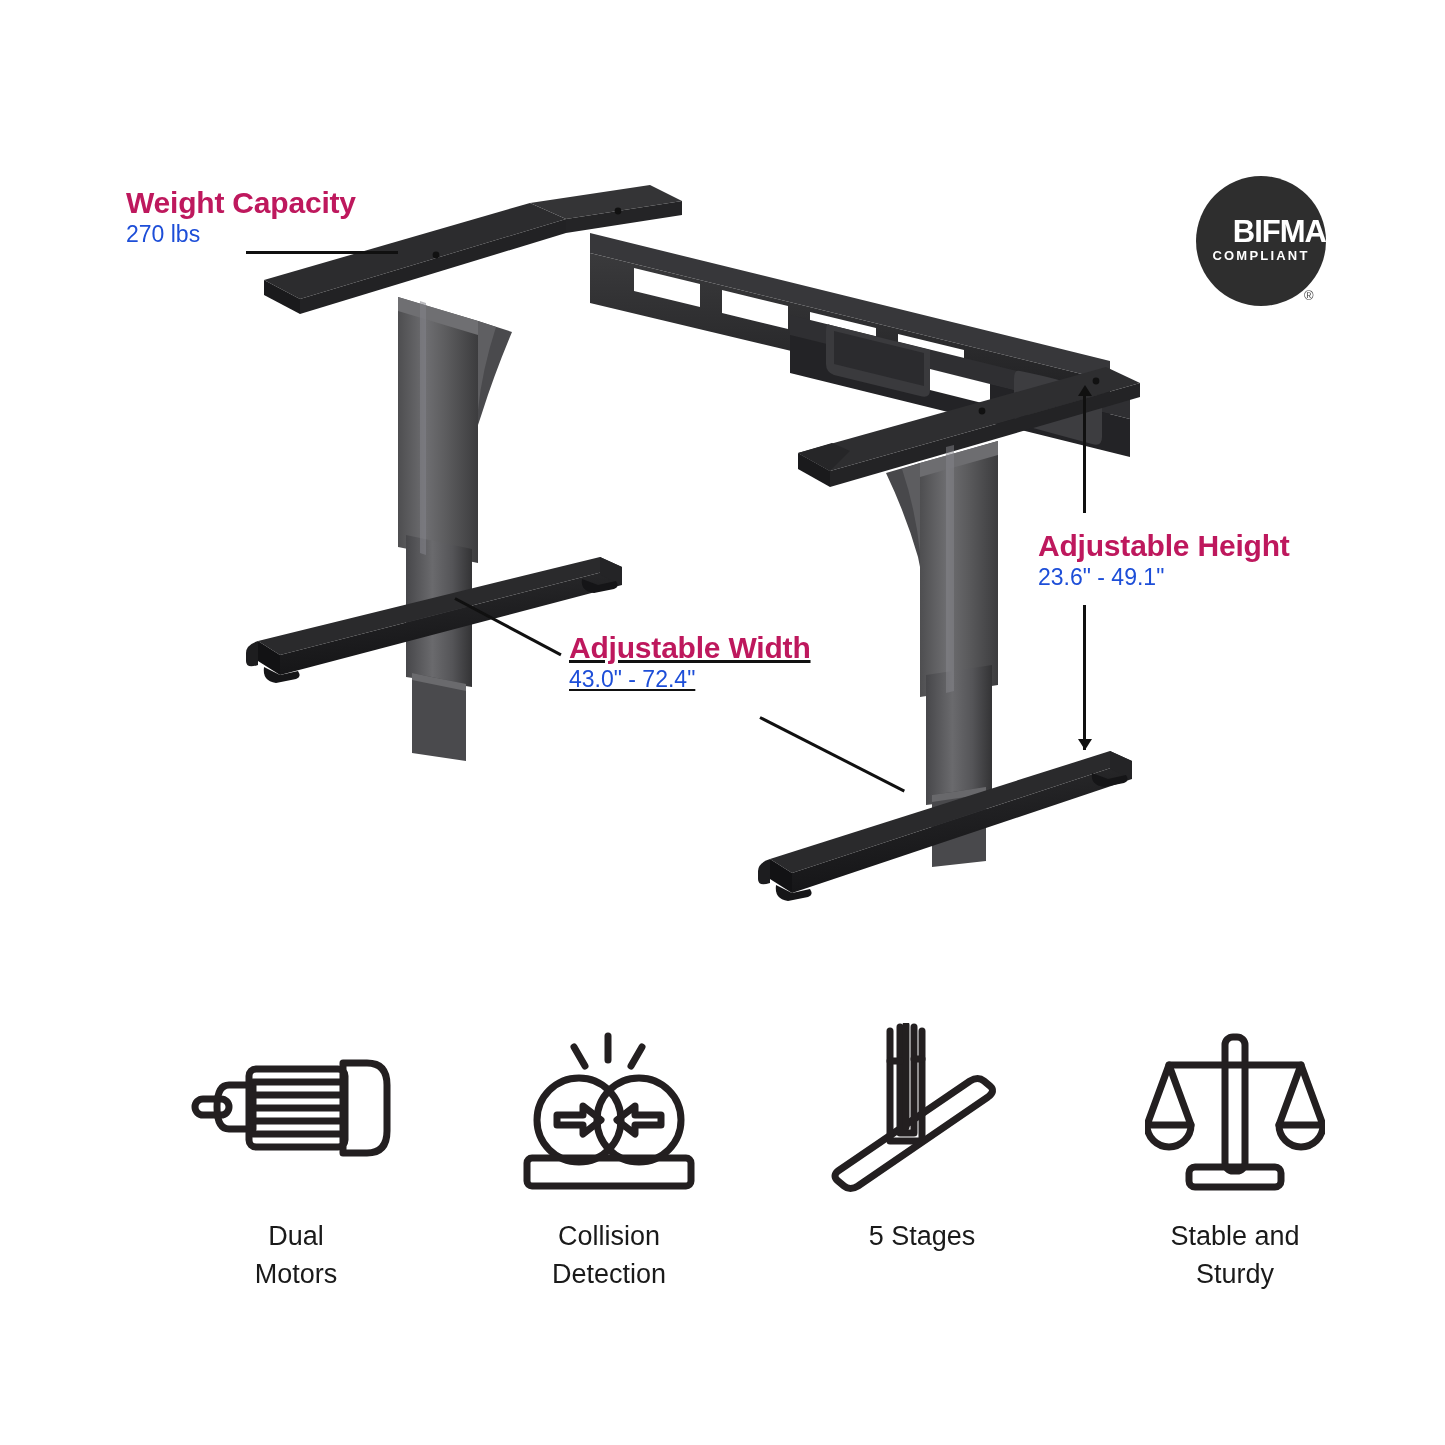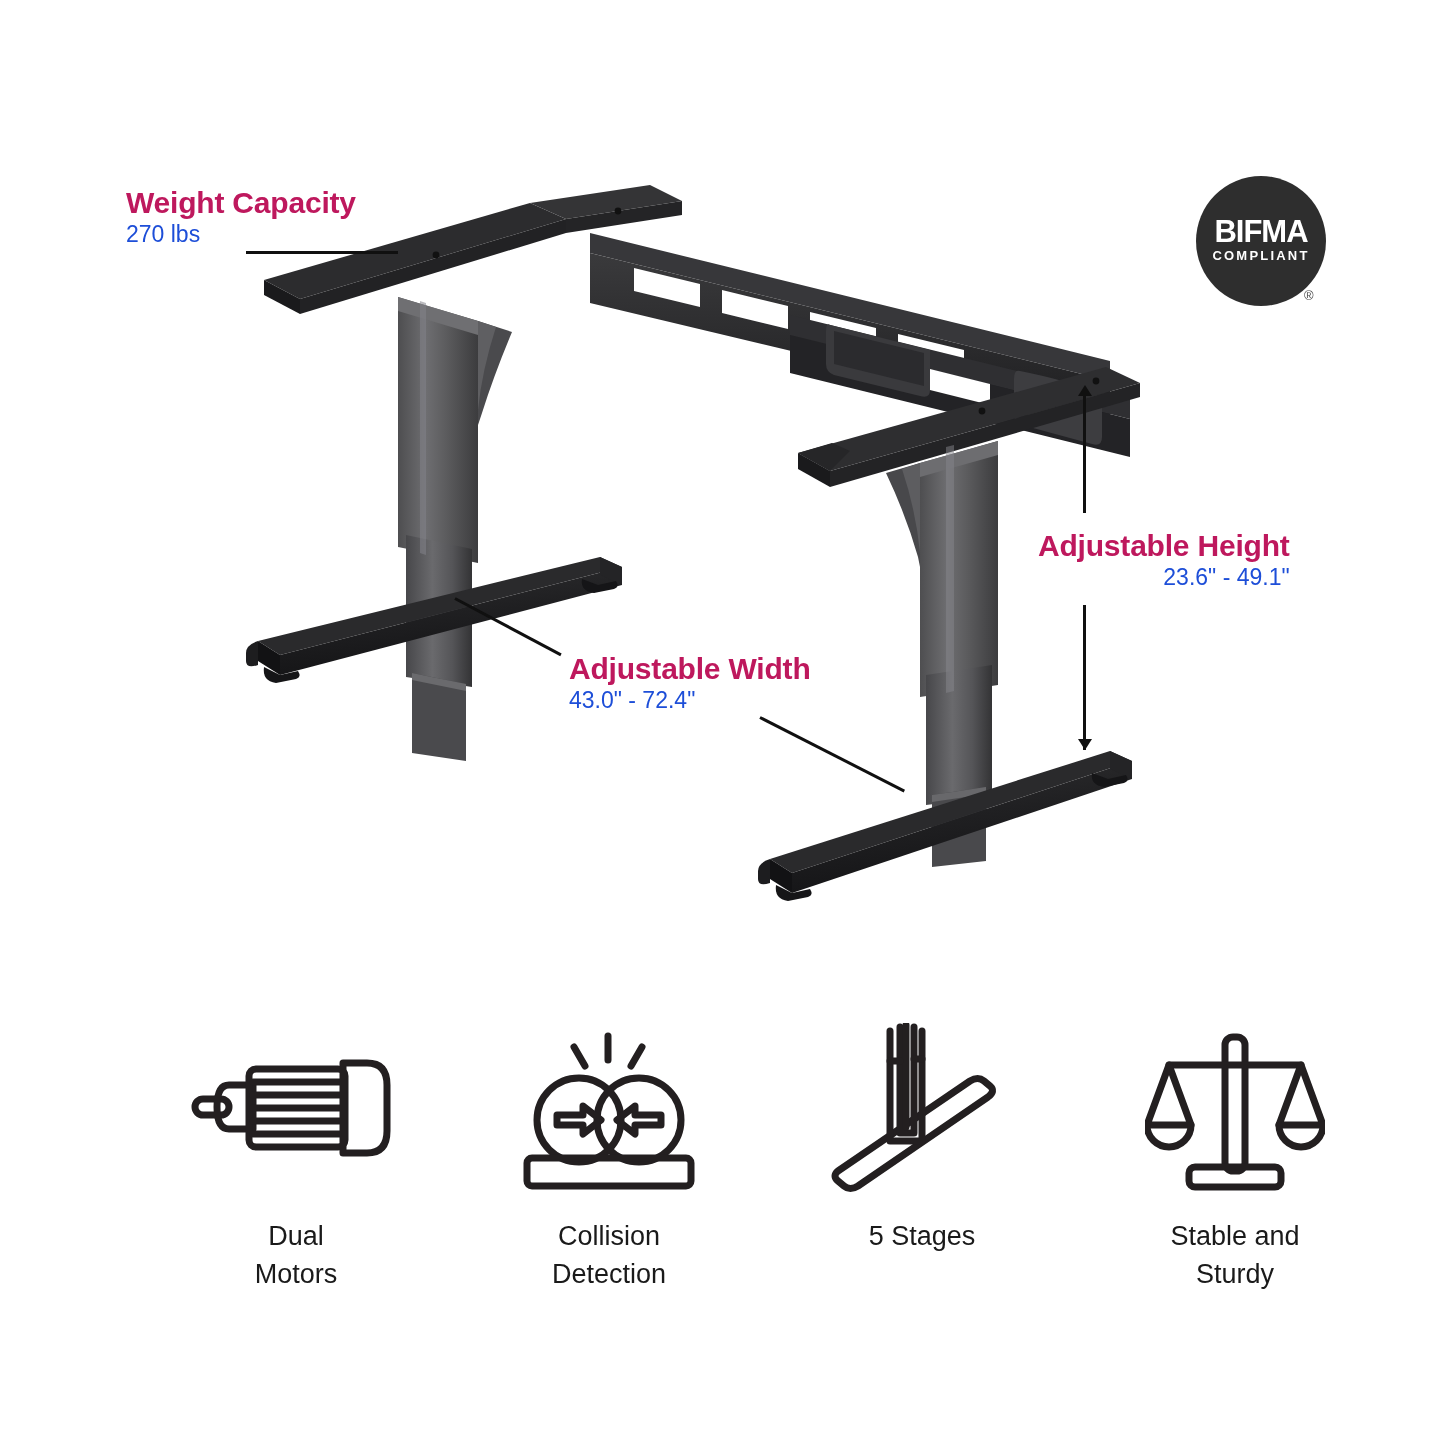--- a/index.html
+++ b/index.html
@@ -33,22 +33,22 @@
   }
   .callout .value {
     font-weight: normal;
     font-size: 23px;
     line-height: 1.3;
     color: #1d4ed8;
     white-space: nowrap;
   }
 
   #callout-weight { left: 126px; top: 186px; }
-  #callout-height { left: 1038px; top: 529px; text-align: right; }
-  #callout-width  { left: 569px;  top: 652px; }
+  #callout-height { left: 1038px; top: 529px; }
+  #callout-width  { left: 569px;  top: 631px; text-decoration: underline; }
 
   
   .leader {
     position: absolute;
     background: #101010;
     transform-origin: 0 50%;
   }
 
   
   #leader-weight {
@@ -101,21 +101,21 @@
   }
   #bifma-circle {
     position: absolute;
     inset: 0;
     border-radius: 50%;
     background: #2e2e2e;
   }
   #bifma-main {
     position: absolute;
     left: 0; right: 0; top: 38px;
-    text-align: center;
+    text-align: right;
     color: #ffffff;
     font-weight: bold;
     font-size: 31px;
     letter-spacing: -1px;
     font-family: "Liberation Sans", sans-serif;
   }
   #bifma-sub {
     position: absolute;
     left: 0; right: 0; top: 72px;
     text-align: center;

